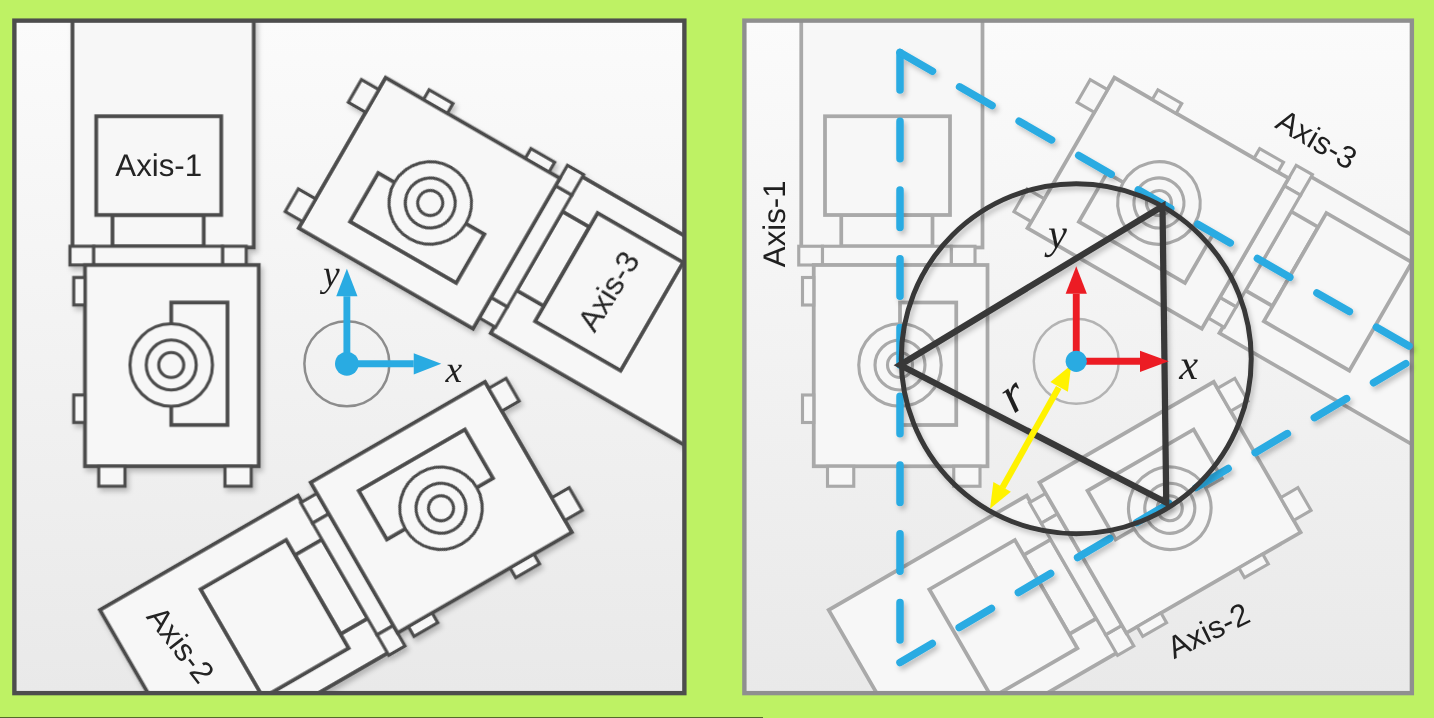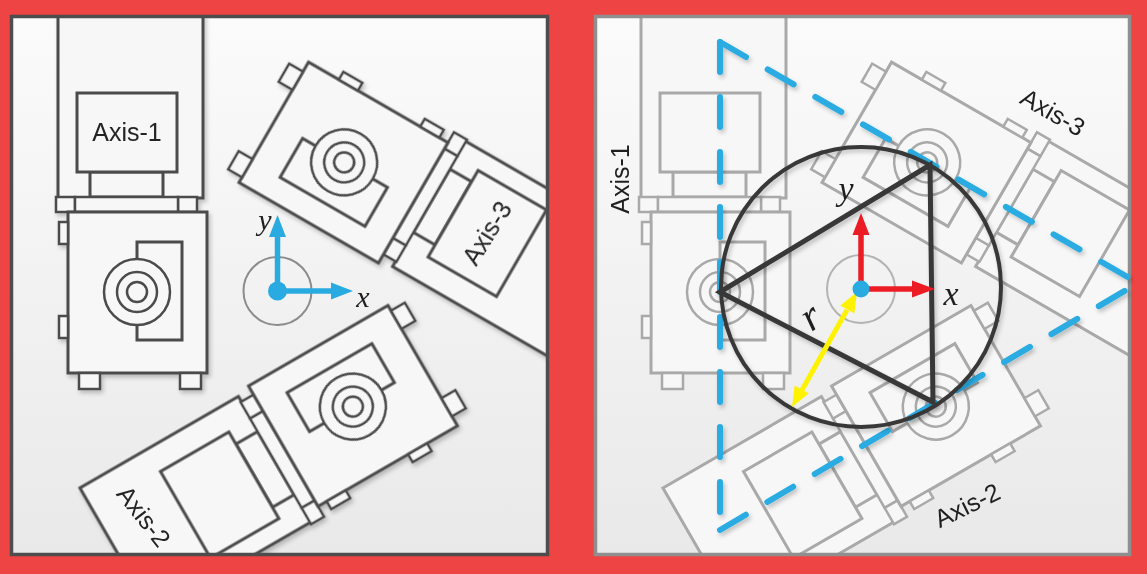--- a/index.html
+++ b/index.html
@@ -1,16 +1,16 @@
 <!DOCTYPE html>
 <html><head>
 <meta charset="utf-8">
 <style>
   html,body{margin:0;padding:0;background:#000;}
-  .stage{width:1147px;height:574px;background:#ef4444;position:relative;overflow:hidden;}
+  .stage{width:1147px;height:574px;background:#bef264;position:relative;overflow:hidden;}
   svg{display:block;}
   text{user-select:none;}
   .axis-label{font-family:"Liberation Sans",sans-serif;font-size:25px;fill:#242424;}
   .axis-label-light{font-family:"Liberation Sans",sans-serif;font-size:25px;fill:#1f1f1f;}
   .math-label{font-family:"Liberation Serif",serif;font-style:italic;fill:#1f1f1f;}
 </style>
 </head>
 <body>
 
 <div class="stage">

